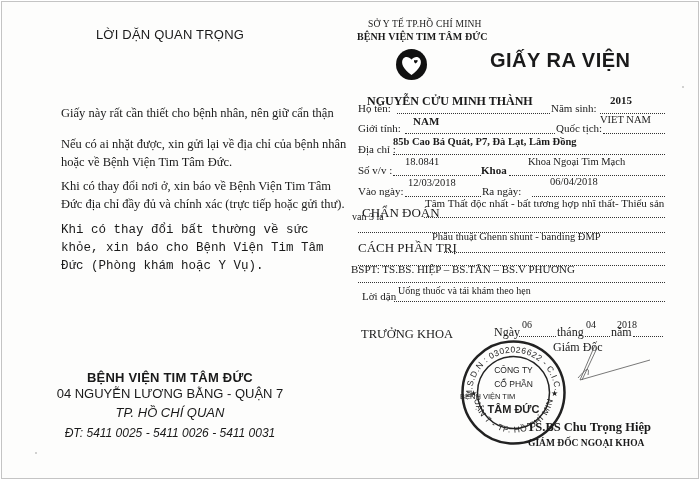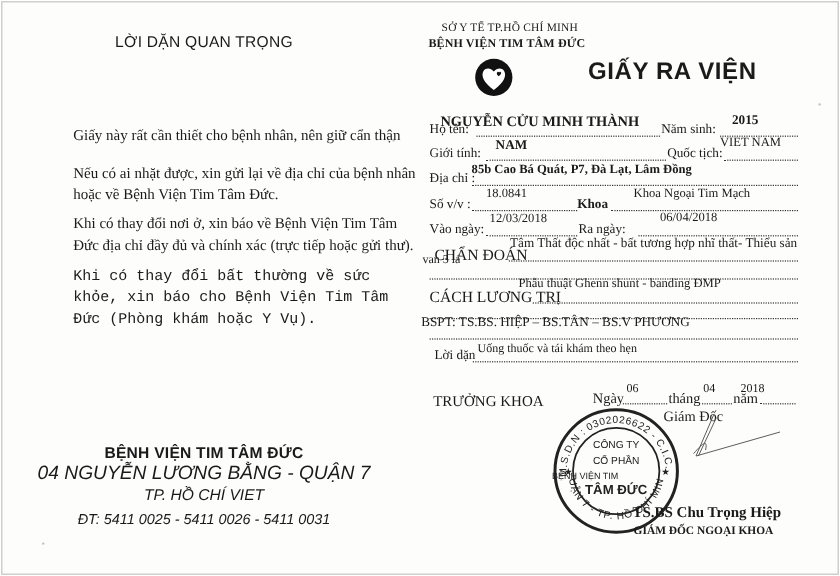--- a/index.html
+++ b/index.html
@@ -23,21 +23,21 @@
     font-family: "Liberation Sans", sans-serif; font-size: 13px; letter-spacing: 0.2px;
   }
   .l-para {
     left: 33px; width: 290px; font-size: 12.5px; line-height: 18px; white-space: normal; margin-left: 28px;
   }
   .l-footer {
     left: 0; width: 340px; text-align: center;
     font-family: "Liberation Sans", sans-serif;
   }
   .l-footer.name { top: 370px; font-size: 13px; font-weight: bold; letter-spacing: 0.2px; }
-  .l-footer.addr { top: 386px; font-size: 16px; font-style: italic; }
+  .l-footer.addr { top: 386px; font-size: 13px; }
   .l-footer.city { top: 405px; font-size: 13px; font-style: italic; }
   .l-footer.tel  { top: 426px; font-size: 12px; font-style: italic; }
 
   
   .r-dept { left: 368px; top: 19px; font-size: 9.5px; letter-spacing: 0.2px; }
   .r-hosp { left: 357px; top: 31px; font-size: 10px; font-weight: bold; letter-spacing: 0.1px; }
   .logo {
     left: 394px; top: 47px; width: 35px; height: 35px;
   }
   .r-title {
@@ -71,21 +71,21 @@
 
 <div class="abs l-title" style="font-weight:normal;">LỜI DẶN QUAN TRỌNG</div>
 
 <div class="abs l-para" style="top:104px;">Giấy này rất cần thiết cho bệnh nhân, nên giữ cẩn thận</div>
 <div class="abs l-para" style="top:135px;">Nếu có ai nhặt được, xin gửi lại về địa chỉ của bệnh nhân hoặc về Bệnh Viện Tim Tâm Đức.</div>
 <div class="abs l-para" style="top:177px;">Khi có thay đổi nơi ở, xin báo về Bệnh Viện Tim Tâm Đức địa chỉ đầy đủ và chính xác (trực tiếp hoặc gửi thư).</div>
 <div class="abs l-para" style="top:221px;font-family:Liberation Mono, monospace;">Khi có thay đổi bất thường về sức khỏe, xin báo cho Bệnh Viện Tim Tâm Đức (Phòng khám hoặc Y Vụ).</div>
 
 <div class="abs l-footer name">BỆNH VIỆN TIM TÂM ĐỨC</div>
 <div class="abs l-footer addr">04 NGUYỄN LƯƠNG BẰNG - QUẬN 7</div>
-<div class="abs l-footer city">TP. HỒ CHÍ VIET</div>
+<div class="abs l-footer city">TP. HỒ CHÍ QUAN</div>
 <div class="abs l-footer tel">ĐT: 5411 0025 - 5411 0026 - 5411 0031</div>
 
 <div class="abs r-dept">SỞ Y TẾ TP.HỒ CHÍ MINH</div>
 <div class="abs r-hosp">BỆNH VIỆN TIM TÂM ĐỨC</div>
 
 <div class="abs logo">
   <svg width="35" height="35" viewBox="0 0 35 35">
     <circle cx="17.5" cy="17.5" r="15.5" fill="#111"></circle>
     <path d="M17.5 28 C 9 22, 6.5 16, 9 12 C 11 9, 15 9.5, 17.5 12.5 C 20 9.5, 24 9, 26 12 C 28.5 16, 26 22, 17.5 28 Z" fill="#fff"></path>
     <path d="M21.5 16.5 C 19.8 15.2, 19.6 13.6, 20.6 13 C 21.2 12.7, 21.6 13, 21.9 13.4 C 22.2 13, 22.6 12.7, 23.2 13 C 24.2 13.6, 23.6 15.2, 21.5 16.5 Z" fill="#111"></path>
@@ -125,21 +125,21 @@
 <span class="abs lbl" style="left:482px; top:185px;">Ra ngày:</span>
 <div class="dots" style="left:532px; top:195px; width:133px;"></div>
 <span class="abs val" style="left:550px; top:176px; font-size:10.5px;">06/04/2018</span>
 
 <span class="abs lbl caps" style="left:362px; top:205px;">CHẨN ĐOÁN</span>
 <div class="dots" style="left:424px; top:216px; width:241px;"></div>
 <span class="abs val" style="left:425px; top:197px; font-size:11px;">Tâm Thất độc nhất - bất tương hợp nhĩ thất- Thiểu sản</span>
 <span class="abs val" style="left:352px; top:211px; font-size:10px;">van 3 lá</span>
 <div class="dots" style="left:358px; top:231px; width:307px;"></div>
 
-<span class="abs lbl caps" style="left:358px; top:240px;">CÁCH LƯƠNG TRỊ</span>
+<span class="abs lbl caps" style="left:358px; top:240px;">CÁCH PHẦN TRỊ</span>
 <div class="dots" style="left:444px; top:251px; width:221px;"></div>
 <span class="abs val" style="left:432px; top:231px; font-size:10.5px;">Phẫu thuật Ghenn shunt - banding ĐMP</span>
 <div class="dots" style="left:358px; top:264px; width:307px;"></div>
 
 <span class="abs val" style="left:351px; top:263px; font-size:11px;">BSPT: TS.BS. HIỆP – BS.TÂN – BS.V PHƯƠNG</span>
 <div class="dots" style="left:358px; top:281px; width:307px;"></div>
 
 <span class="abs lbl" style="left:362px; top:290px;">Lời dặn</span>
 <div class="dots" style="left:394px; top:300px; width:271px;"></div>
 <span class="abs val" style="left:398px; top:285px; font-size:10px;">Uống thuốc và tái khám theo hẹn</span>

